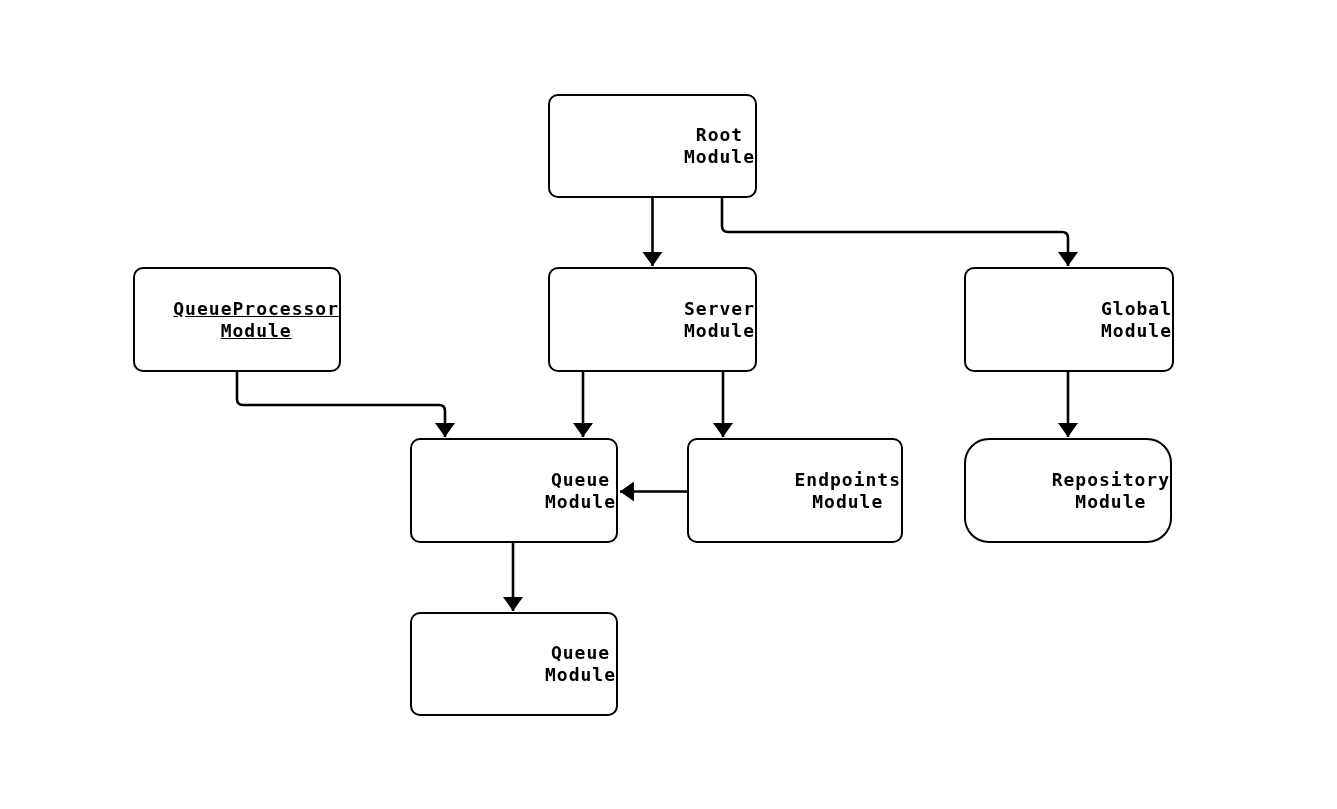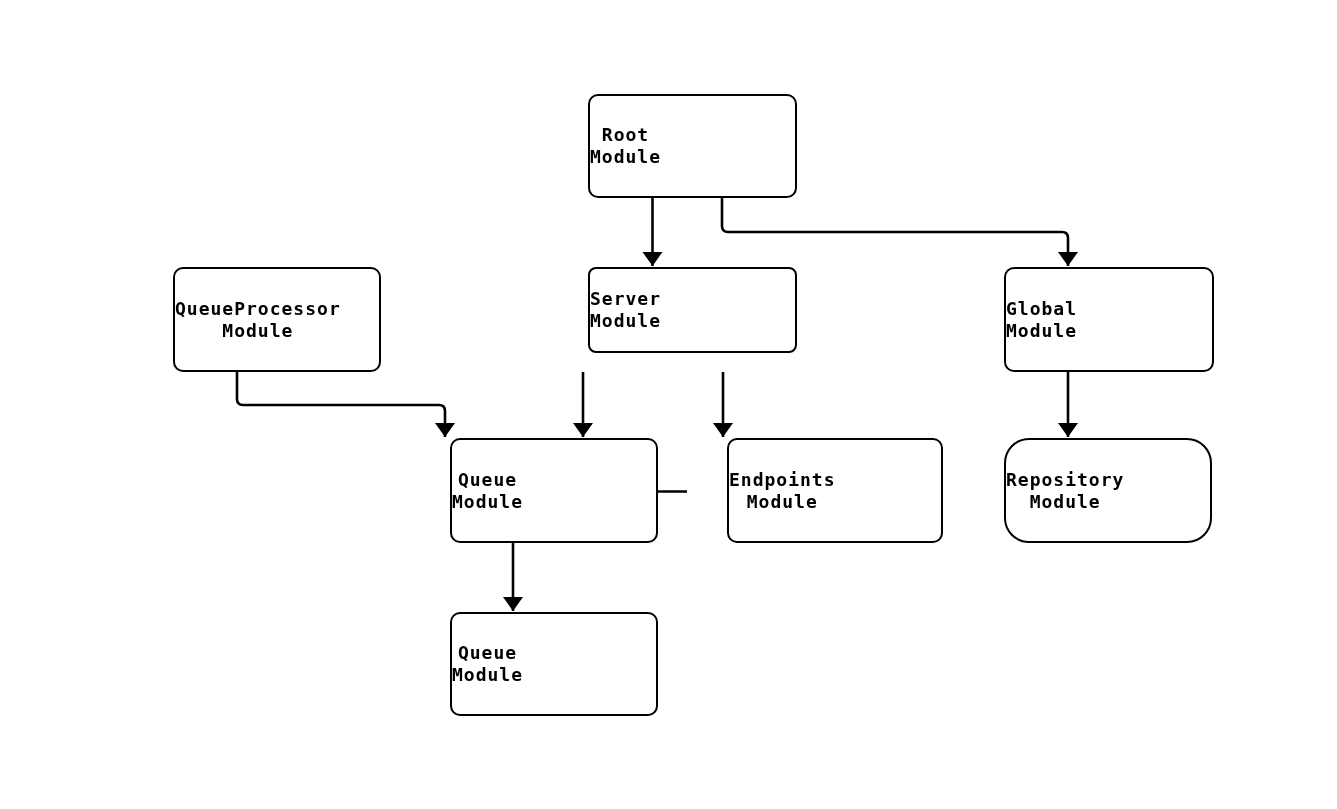--- a/index.html
+++ b/index.html
@@ -28,33 +28,32 @@
     stroke-width: 2.6;
   }
   .node {
     position: absolute;
     box-sizing: border-box;
     background: #ffffff;
     border: 2.6px solid #000000;
     border-radius: 10px;
     display: flex;
     align-items: center;
-    justify-content: flex-start;
+    justify-content: flex-end;
     text-align: center;
     color: #000000;
     font-weight: bold;
     font-size: 18px;
     line-height: 22px;
     letter-spacing: 1px;
-    margin-left: 40px;
   }
   
   .n-root          { left: 548px; top:  94px; width: 209px; height: 104px; }
-  .n-queueprocessor{ left: 133px; top: 267px; width: 208px; height: 105px; }
-  .n-server        { left: 548px; top: 267px; width: 209px; height: 86px; border-radius: 8px; }
+  .n-queueprocessor{ left: 133px; top: 267px; width: 208px; height: 105px; text-decoration: underline; }
+  .n-server        { left: 548px; top: 267px; width: 209px; height: 105px; }
   .n-global        { left: 964px; top: 267px; width: 210px; height: 105px; }
   .n-core          { left: 410px; top: 438px; width: 208px; height: 105px; }
   .n-endpoints     { left: 687px; top: 438px; width: 216px; height: 105px; }
   .n-repository    { left: 964px; top: 438px; width: 208px; height: 105px; border-radius: 25px; }
   .n-queue         { left: 410px; top: 612px; width: 208px; height: 104px; }
 </style>
 </head>
 <body>
 
 <div id="canvas">

